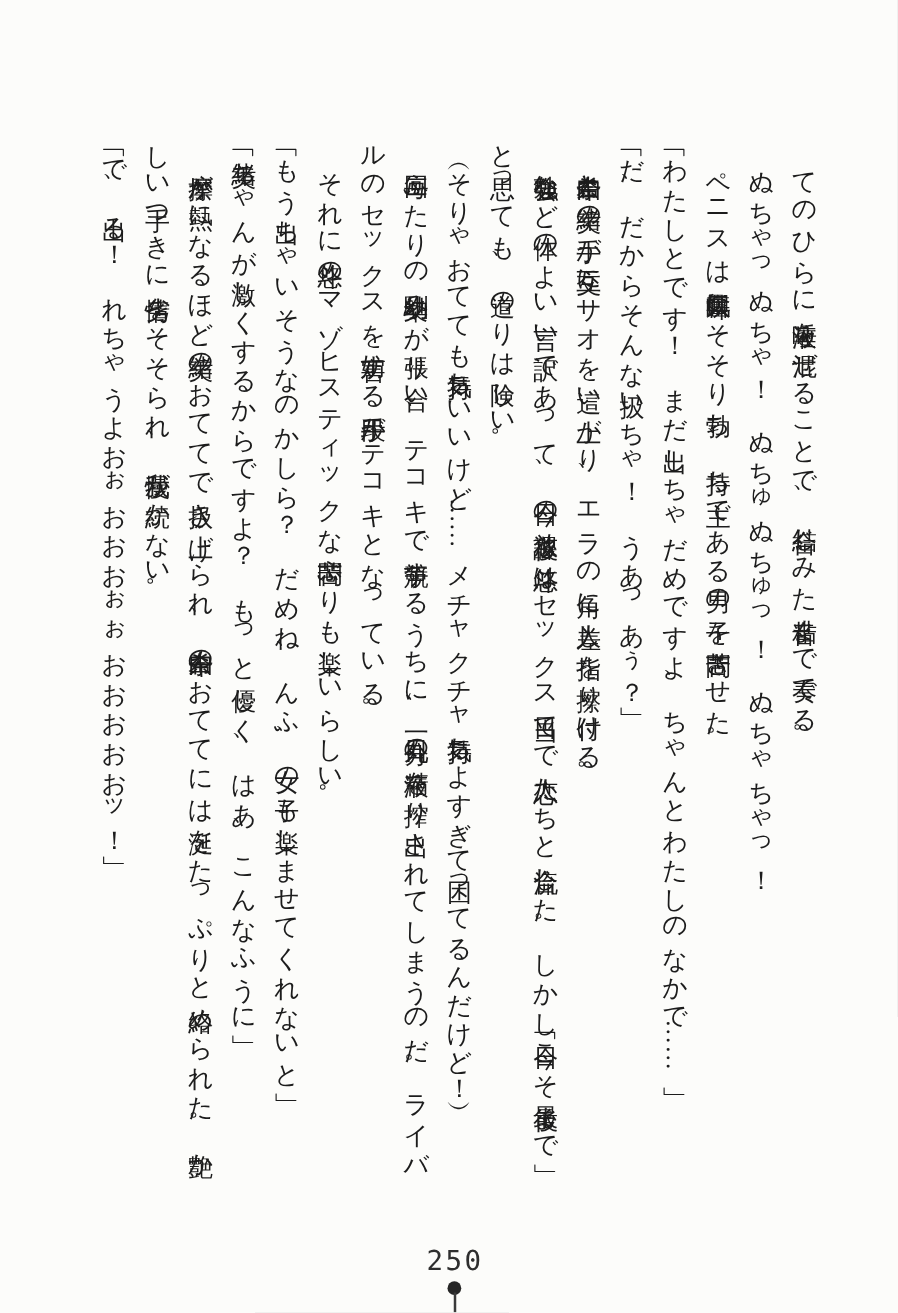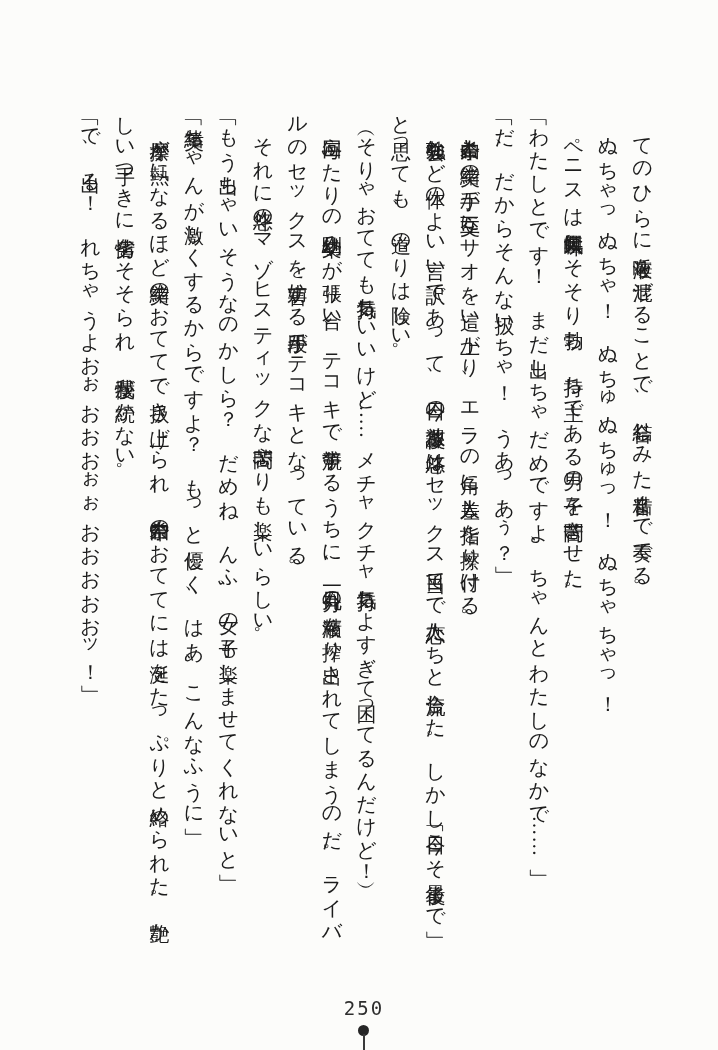--- a/index.html
+++ b/index.html
@@ -43,21 +43,21 @@
   .tight { letter-spacing: 0; }
 
   .page-number {
     position: absolute;
     top: 997px;
     left: 0;
     right: 0;
     text-align: center;
     text-indent: 10px;
     font-family: "DejaVu Sans Mono", "Liberation Mono", monospace;
-    font-size: 19px;
+    font-size: 22px;
     letter-spacing: 2px;
     color: #2e2e2e;
   }
   
   .binding-mark {
     position: absolute;
     left: 358px;
     top: 1025px;
     width: 11px;
     height: 11px;

